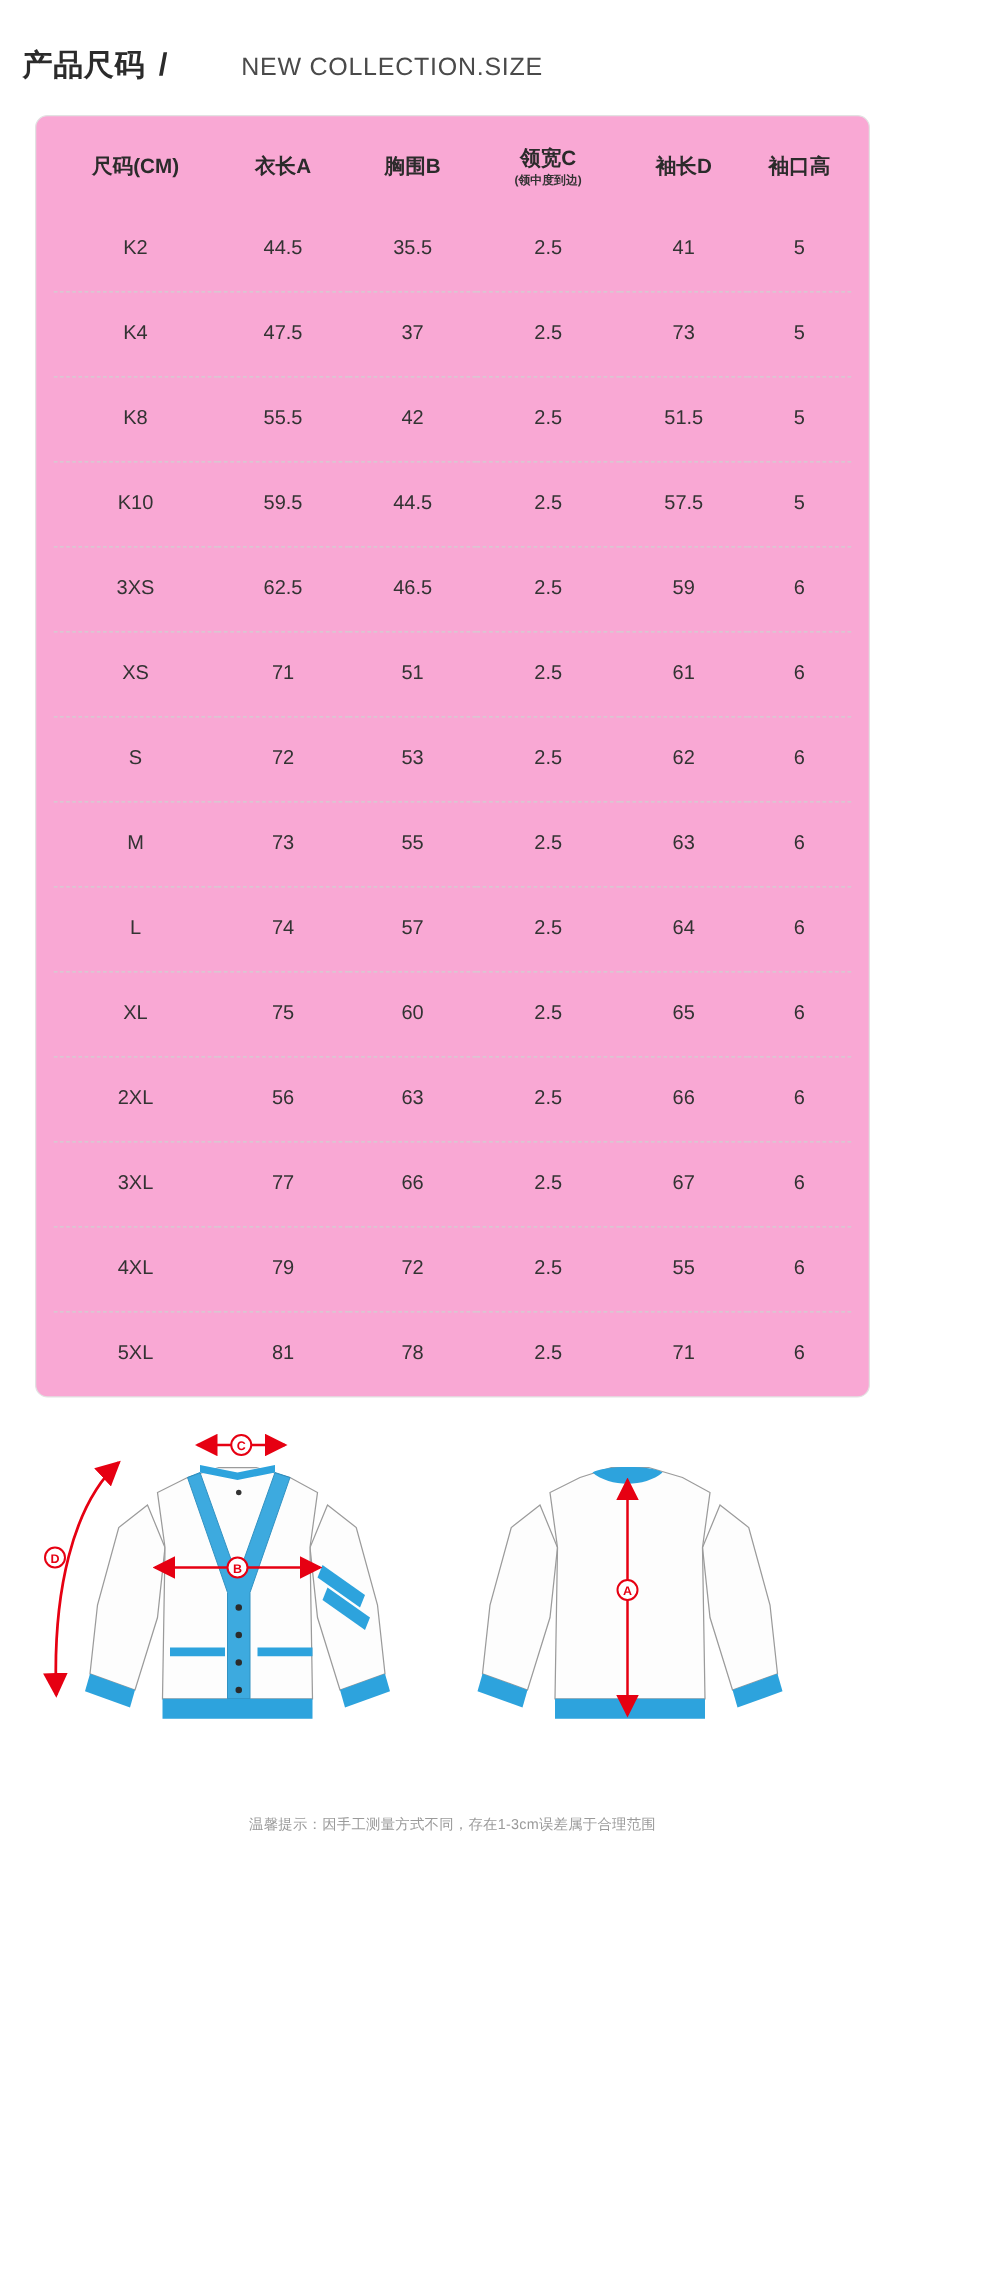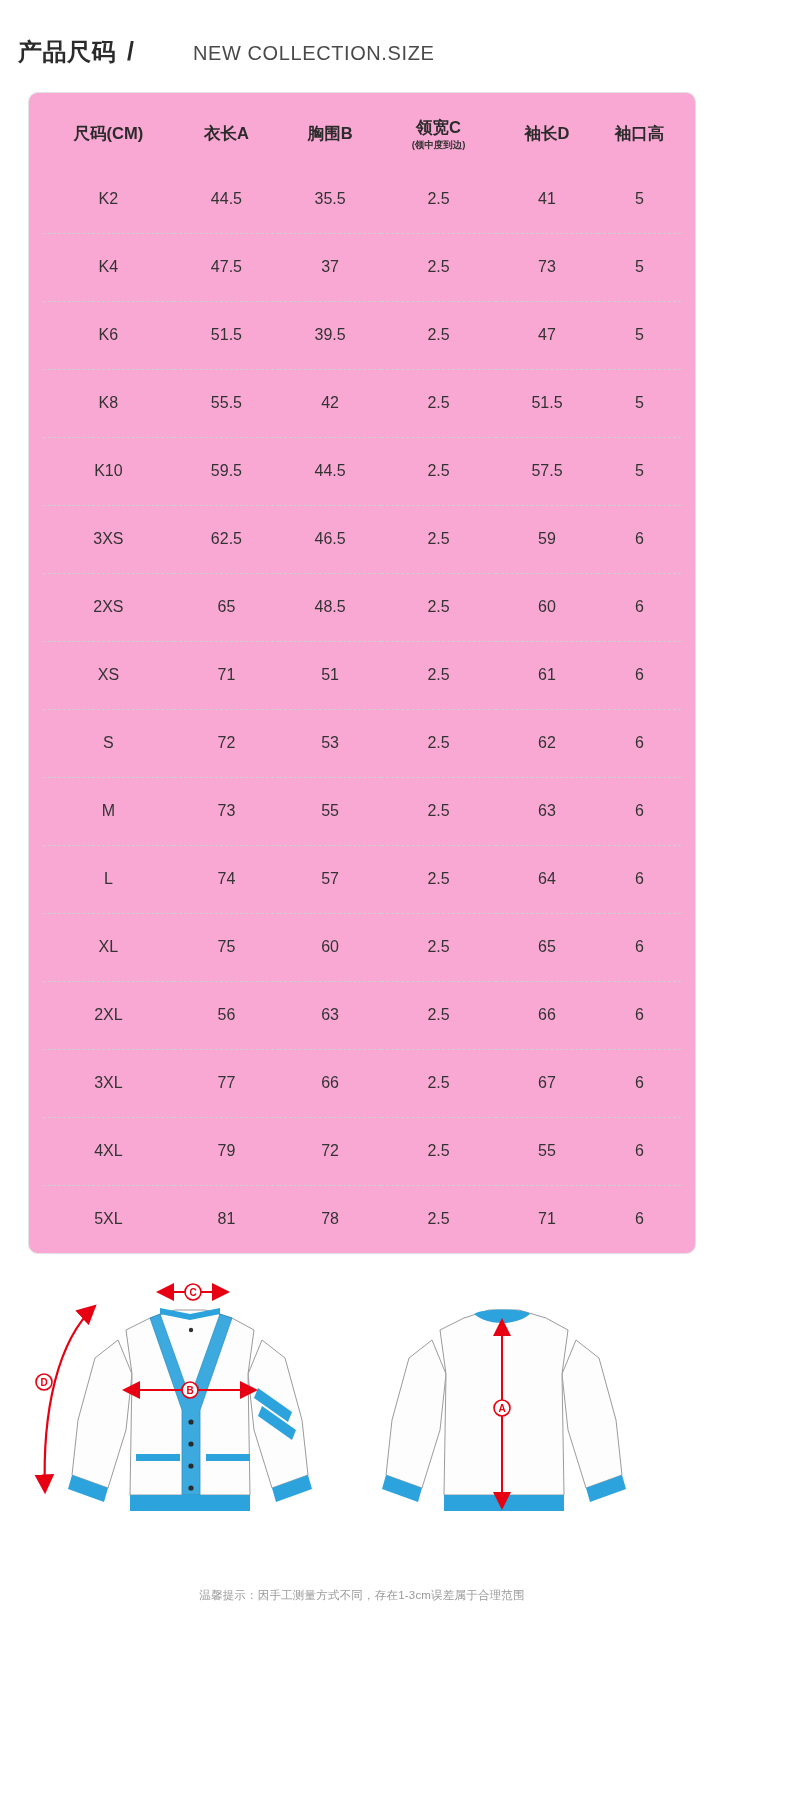--- a/index.html
+++ b/index.html
@@ -169,28 +169,20 @@
           </tr>
           <tr>
             <td>K4</td>
             <td>47.5</td>
             <td>37</td>
             <td>2.5</td>
             <td>73</td>
             <td>5</td>
           </tr>
           <tr>
-            <td>K6</td>
-            <td>51.5</td>
-            <td>39.5</td>
-            <td>2.5</td>
-            <td>47</td>
-            <td>5</td>
-          </tr>
-          <tr>
             <td>K8</td>
             <td>55.5</td>
             <td>42</td>
             <td>2.5</td>
             <td>51.5</td>
             <td>5</td>
           </tr>
           <tr>
             <td>K10</td>
             <td>59.5</td>
@@ -198,28 +190,20 @@
             <td>2.5</td>
             <td>57.5</td>
             <td>5</td>
           </tr>
           <tr>
             <td>3XS</td>
             <td>62.5</td>
             <td>46.5</td>
             <td>2.5</td>
             <td>59</td>
-            <td>6</td>
-          </tr>
-          <tr>
-            <td>2XS</td>
-            <td>65</td>
-            <td>48.5</td>
-            <td>2.5</td>
-            <td>60</td>
             <td>6</td>
           </tr>
           <tr>
             <td>XS</td>
             <td>71</td>
             <td>51</td>
             <td>2.5</td>
             <td>61</td>
             <td>6</td>
           </tr>

